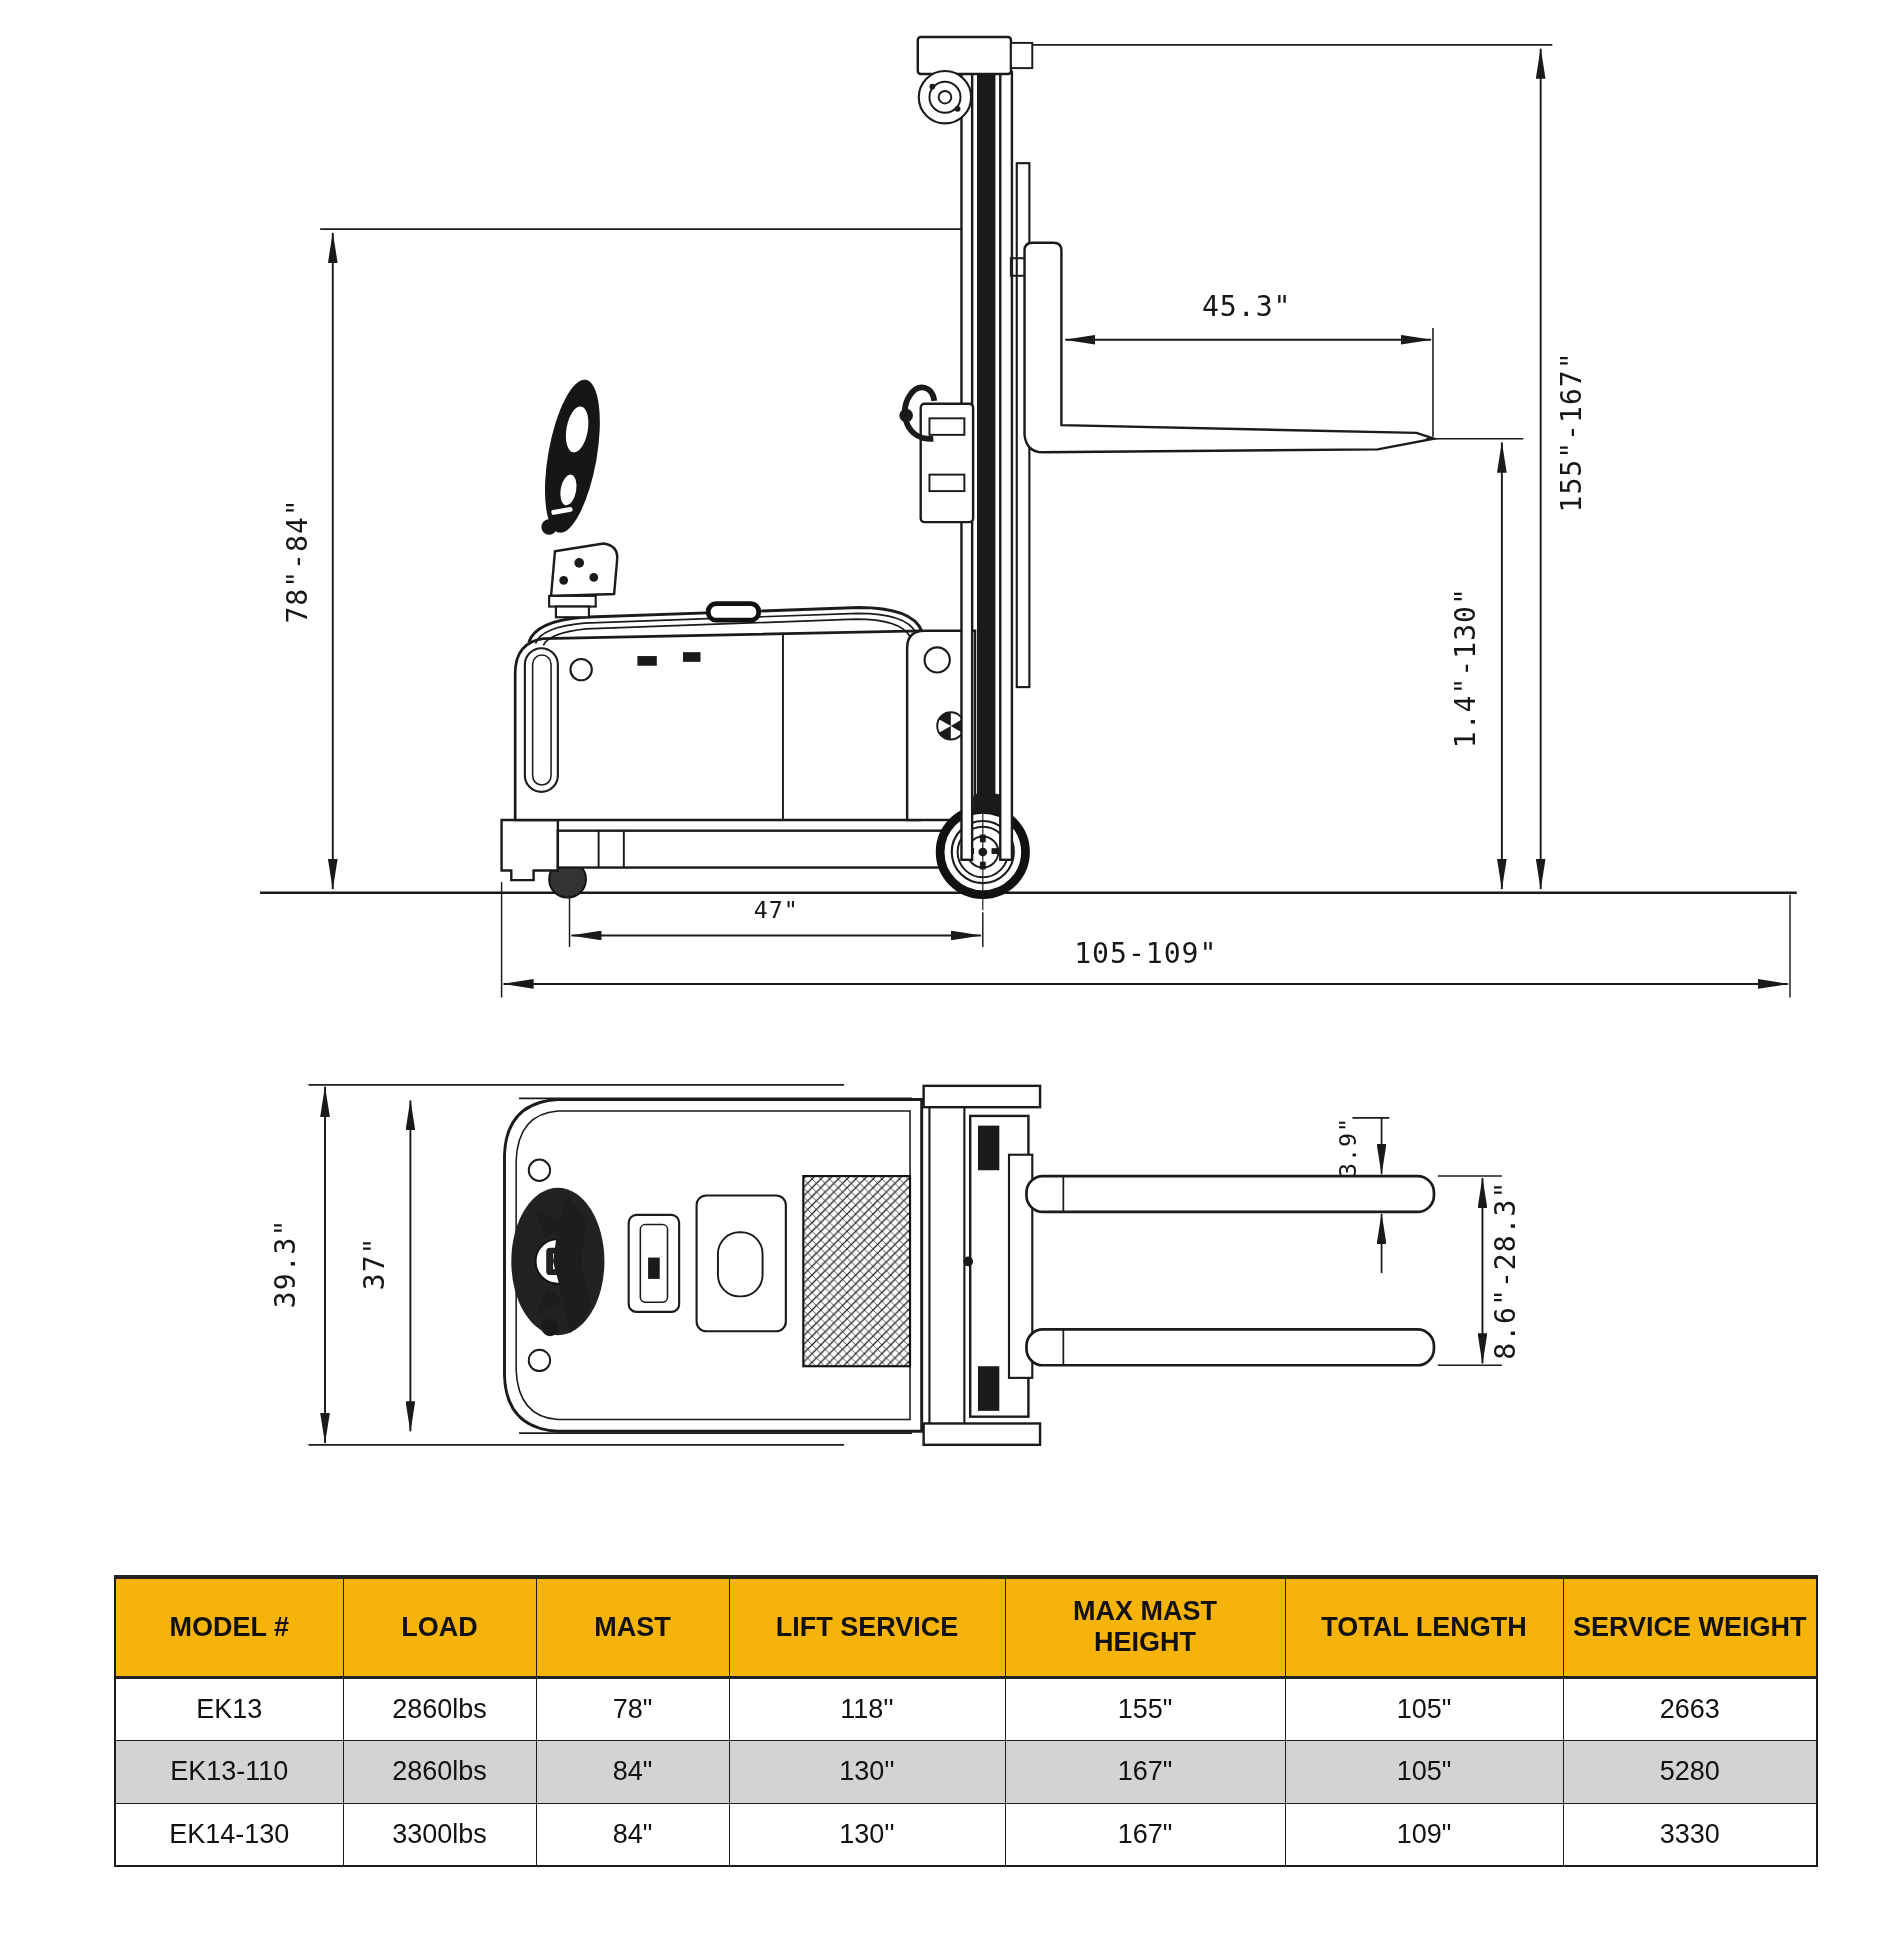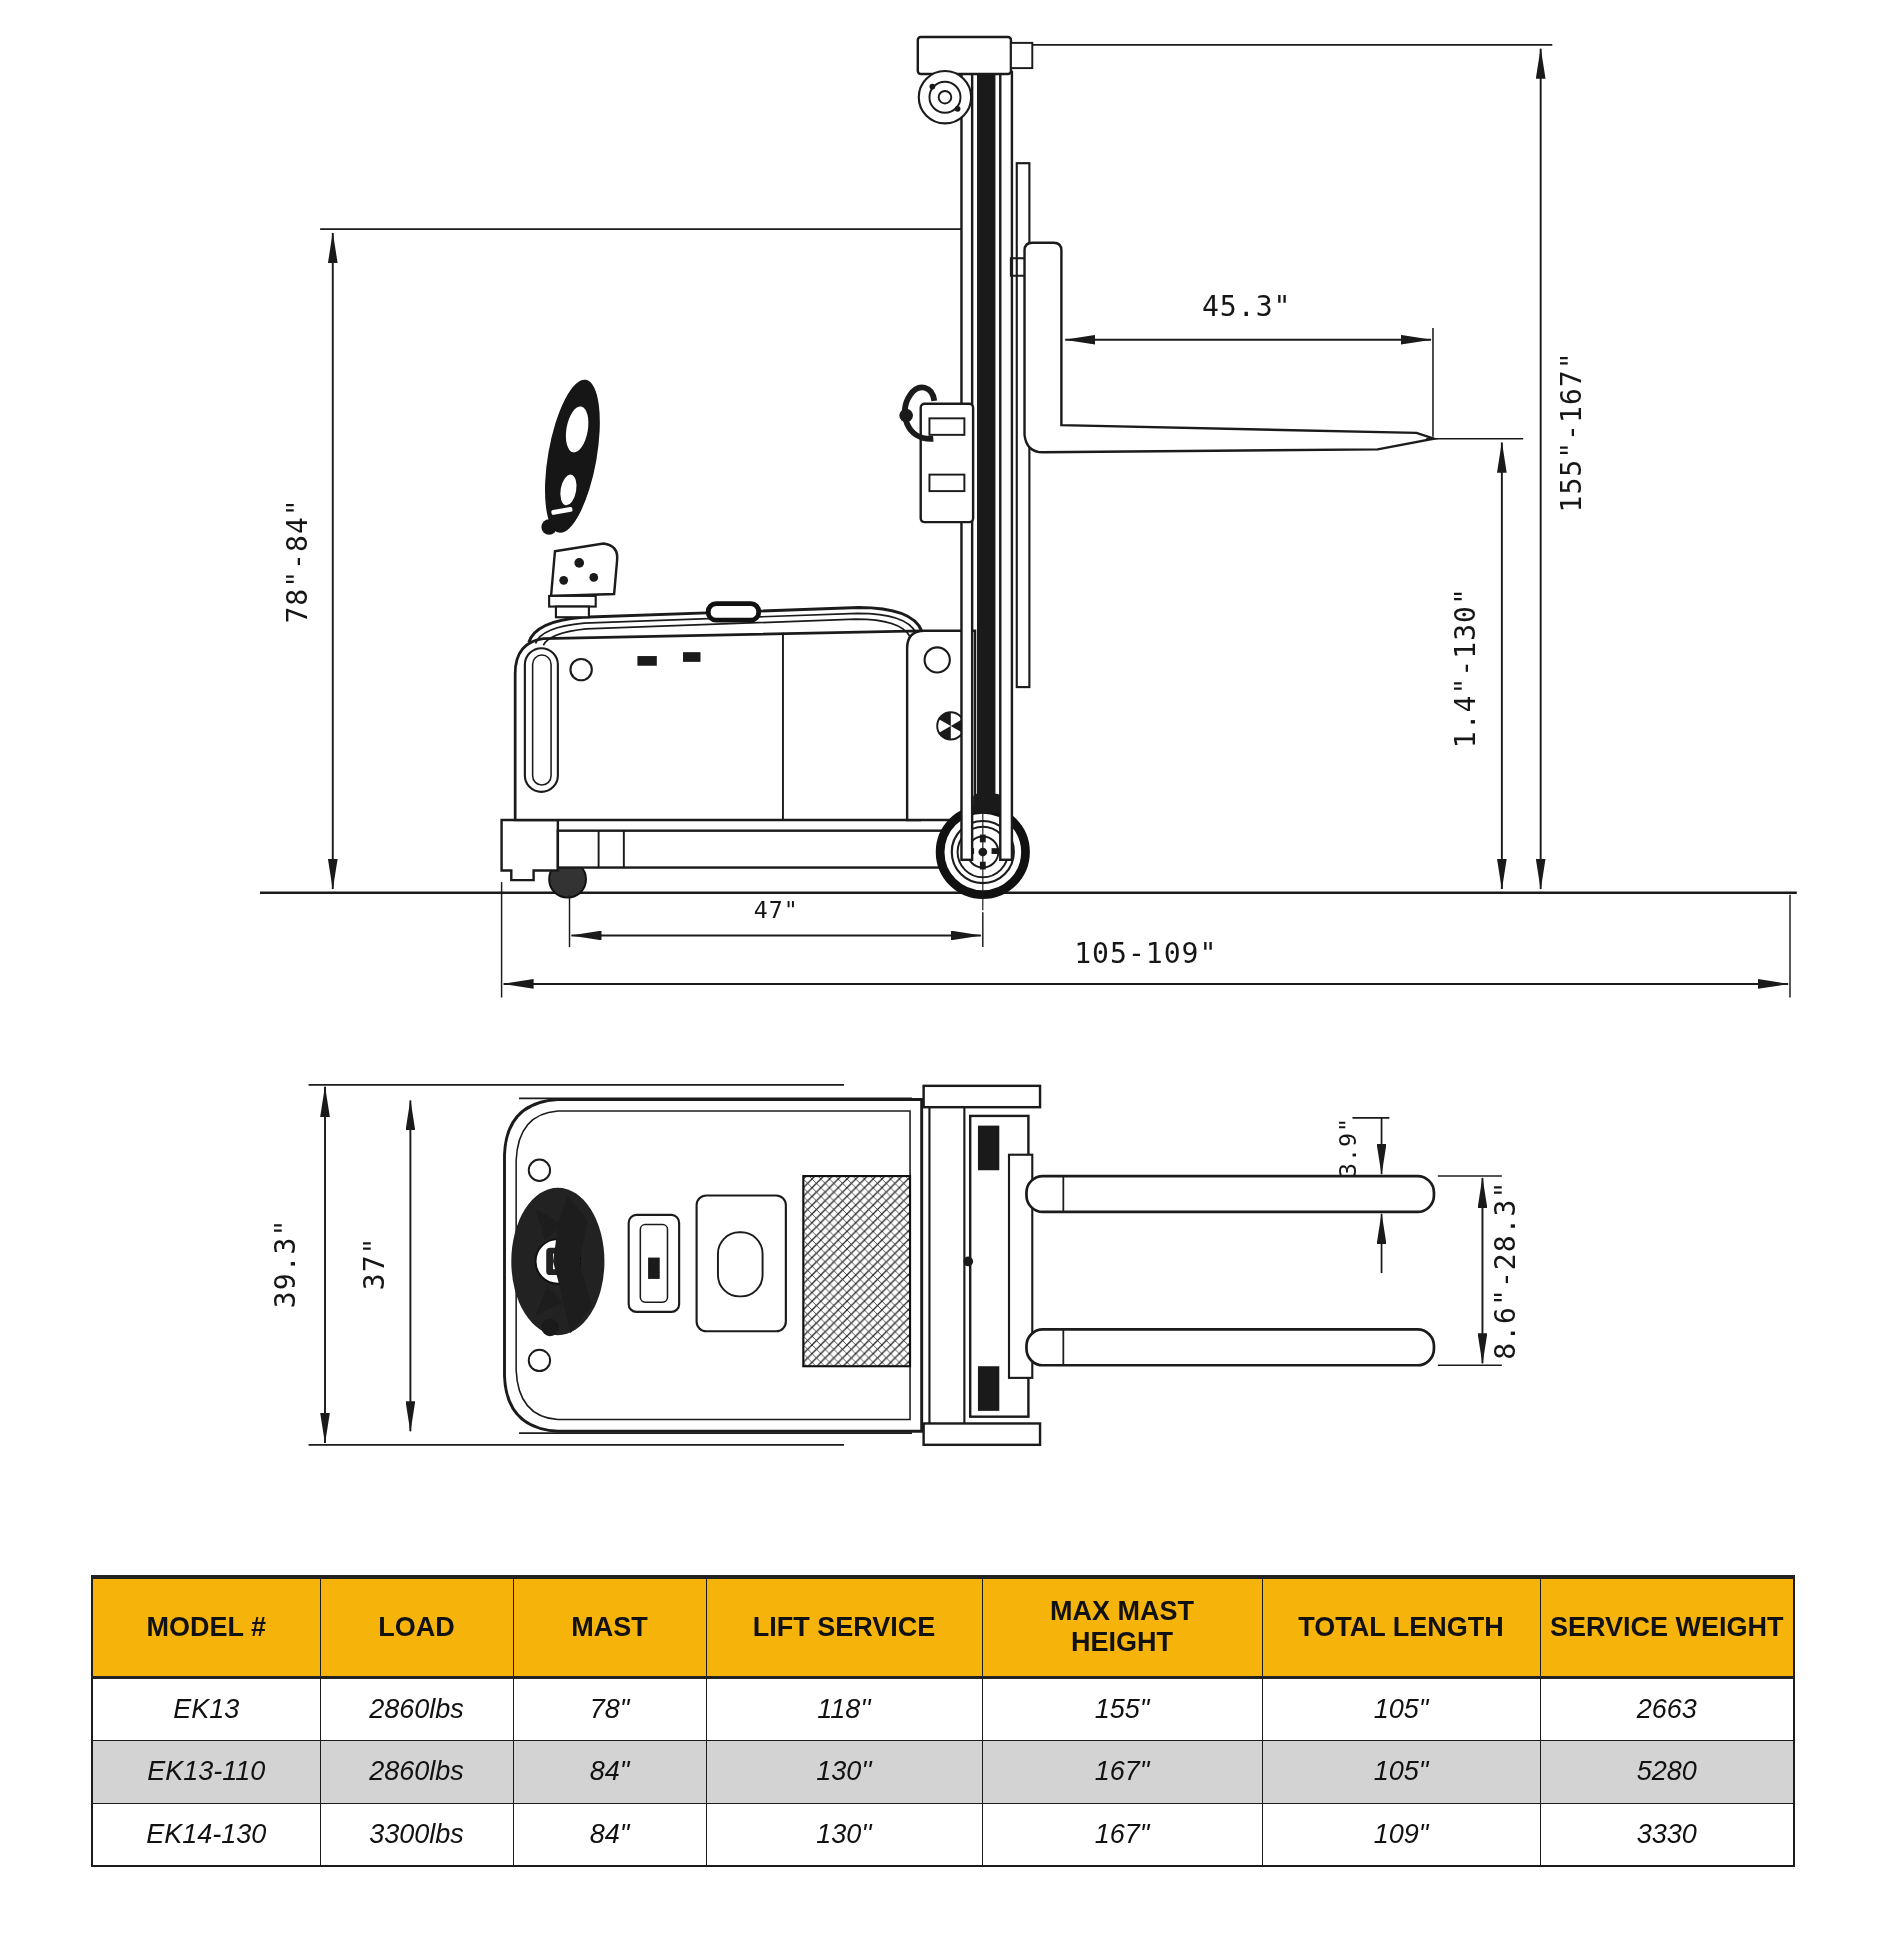--- a/index.html
+++ b/index.html
@@ -24,21 +24,21 @@
     font-family:"DejaVu Sans Mono", monospace;
     fill:#161616;
     letter-spacing:1px;
   }
   .dimlabel{font-size:29px;}
   .dimlabel-sm{font-size:24px;}
 
   
   .spec-table{
     position:absolute;
-    left:91px; top:1575px;
+    left:114px; top:1575px;
     width:1703px;
     border-collapse:collapse;
     table-layout:fixed;
     background:#fff;
   }
   .spec-table th,.spec-table td{
     border:1.9px solid #1c1c1c;
     text-align:center;
     vertical-align:middle;
     padding:0 3.9px;
@@ -52,21 +52,20 @@
     border-top:4.9px solid #222;
     border-bottom:3.9px solid #222;
     line-height:1.15;
   }
   .spec-table thead th span{display:inline-block;}
   .spec-table thead th:nth-child(5) span{max-width:175px;}
   .spec-table tbody td{
     height:63px;
     font-size:27px;
     font-weight:normal;
-    font-style:italic;
   }
   .spec-table tbody tr:nth-child(even){background:var(--row-alt);}
   .spec-table{border:2.9px solid #1c1c1c;}
 </style>
 </head>
 <body>
 
 <div class="canvas">
 
   <svg class="drawing" width="1888" height="1543" viewBox="0 0 1946 1590">

